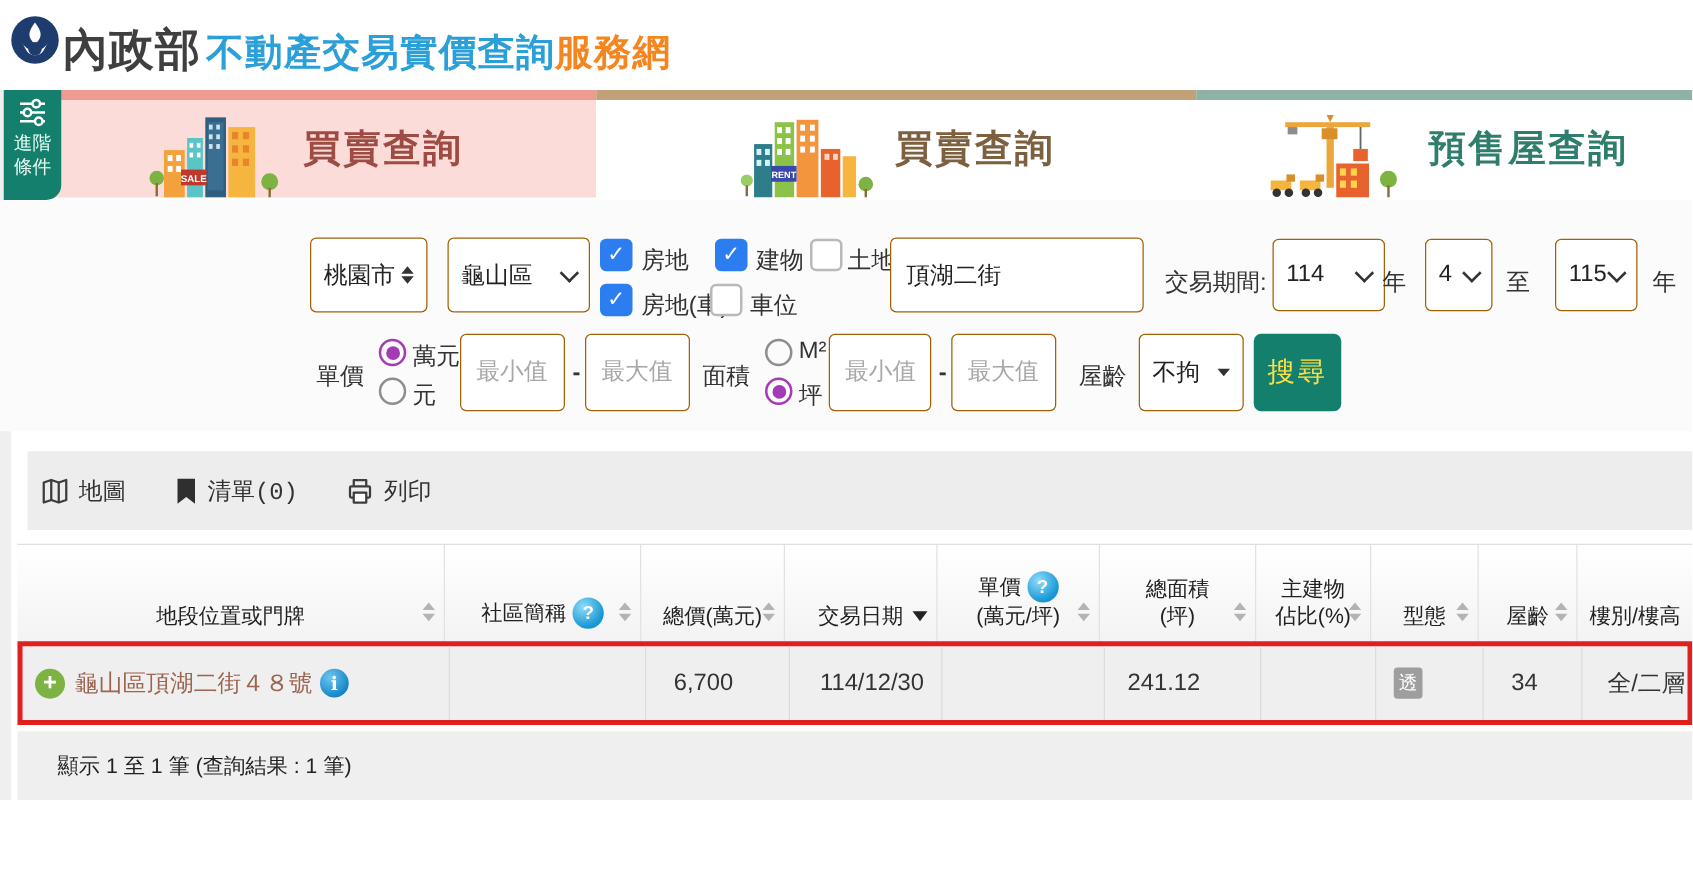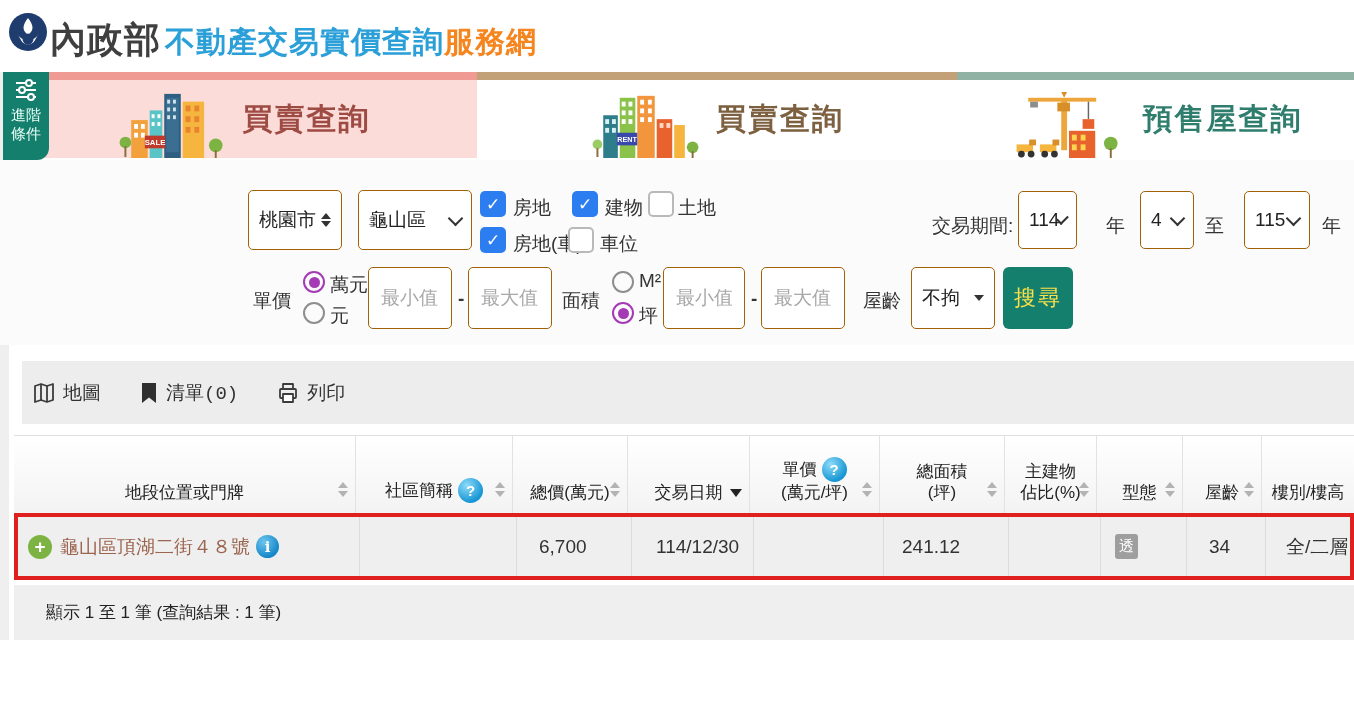--- a/index.html
+++ b/index.html
@@ -246,23 +246,24 @@
   <div class="abs flabel" style="left:513px;top:195px;">房地</div>
   <div class="abs cb on" style="left:572px;top:191px;">✓</div>
   <div class="abs flabel" style="left:605px;top:195px;">建物</div>
   <div class="abs cb off" style="left:648px;top:191px;"></div>
   <div class="abs flabel" style="left:678px;top:195px;">土地</div>
   <div class="abs cb on" style="left:480px;top:227px;">✓</div>
   <div class="abs flabel" style="left:513px;top:231px;">房地(車)</div>
   <div class="abs cb off" style="left:568px;top:227px;"></div>
   <div class="abs flabel" style="left:600px;top:231px;">車位</div>
 
+  <input class="abs inp" style="left: 712px; top: 190px; width: 203px; height: 60px;" value="頂湖二街">
 
   <div class="abs flabel" style="left:932px;top:213px;">交易期間:</div>
-  <div class="abs sel" style="left:1018px;top:191px;width:59px;height:58px;">
+  <div class="abs sel" style="left:1018px;top:191px;width:90px;height:58px;">
     <span>114</span>
     <span class="chev"></span>
   </div>
   <div class="abs flabel" style="left:1106px;top:213px;">年</div>
   <div class="abs sel" style="left:1140px;top:191px;width:54px;height:58px;">
     <span>4</span>
     <span class="chev"></span>
   </div>
   <div class="abs flabel" style="left:1205px;top:213px;">至</div>
   <div class="abs sel" style="left:1244px;top:191px;width:66px;height:58px;">

